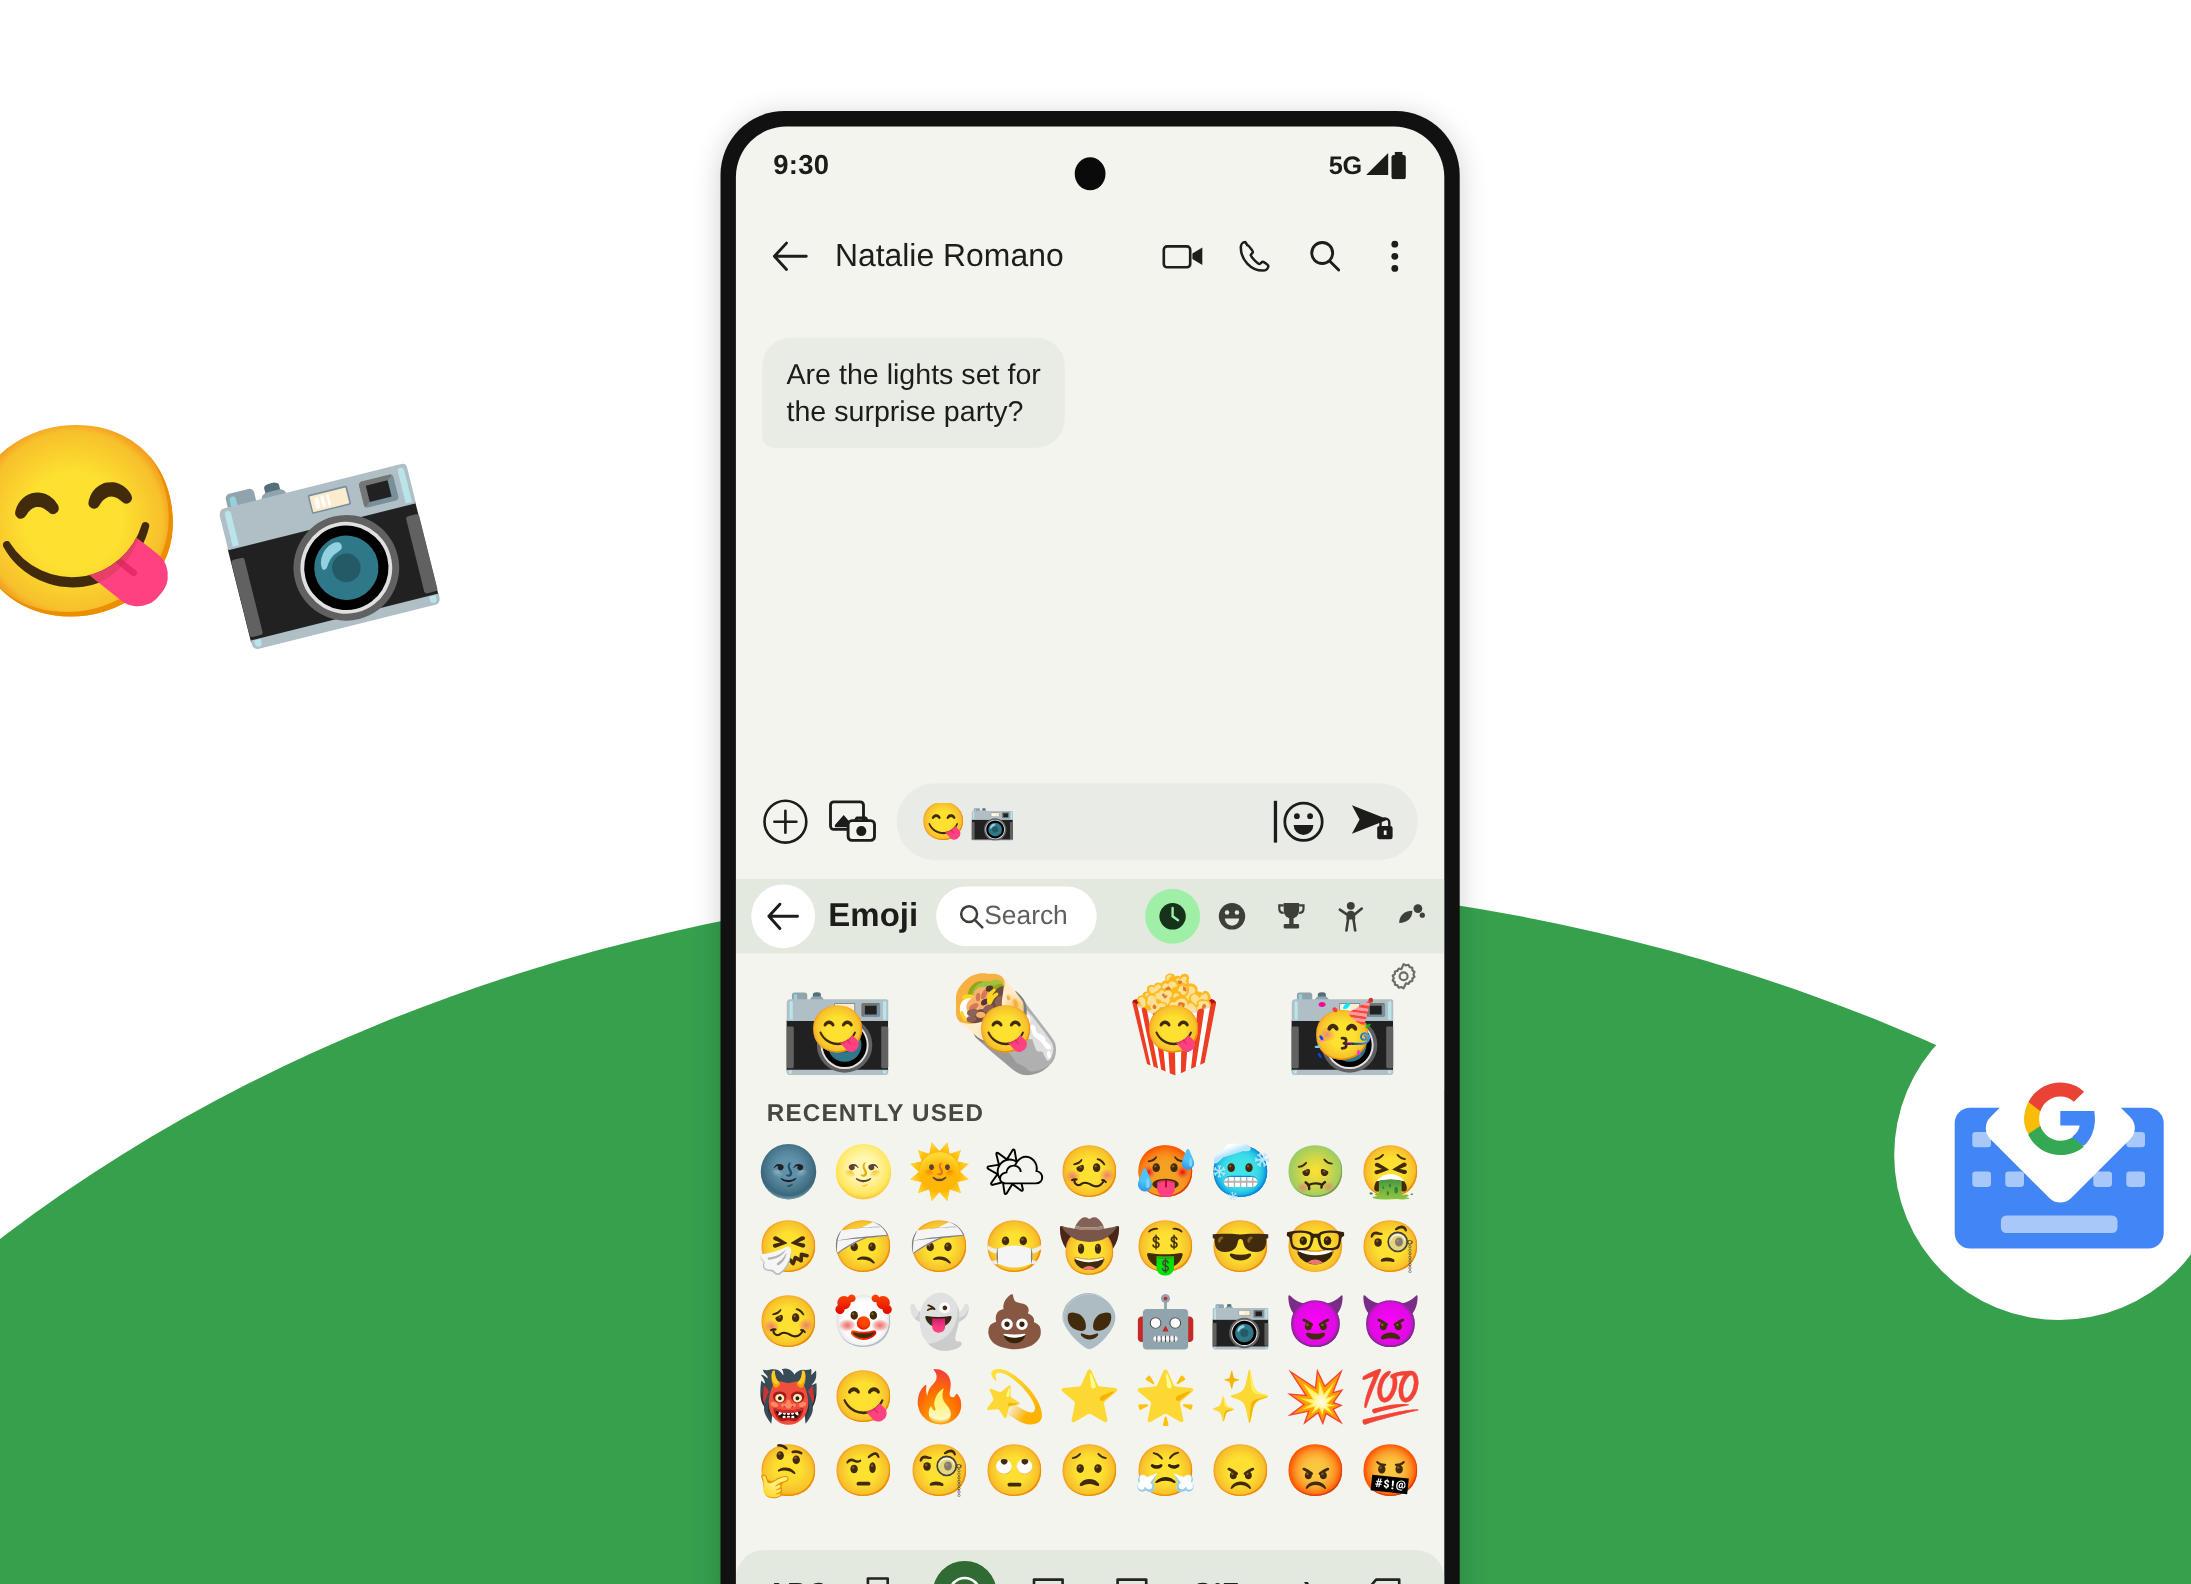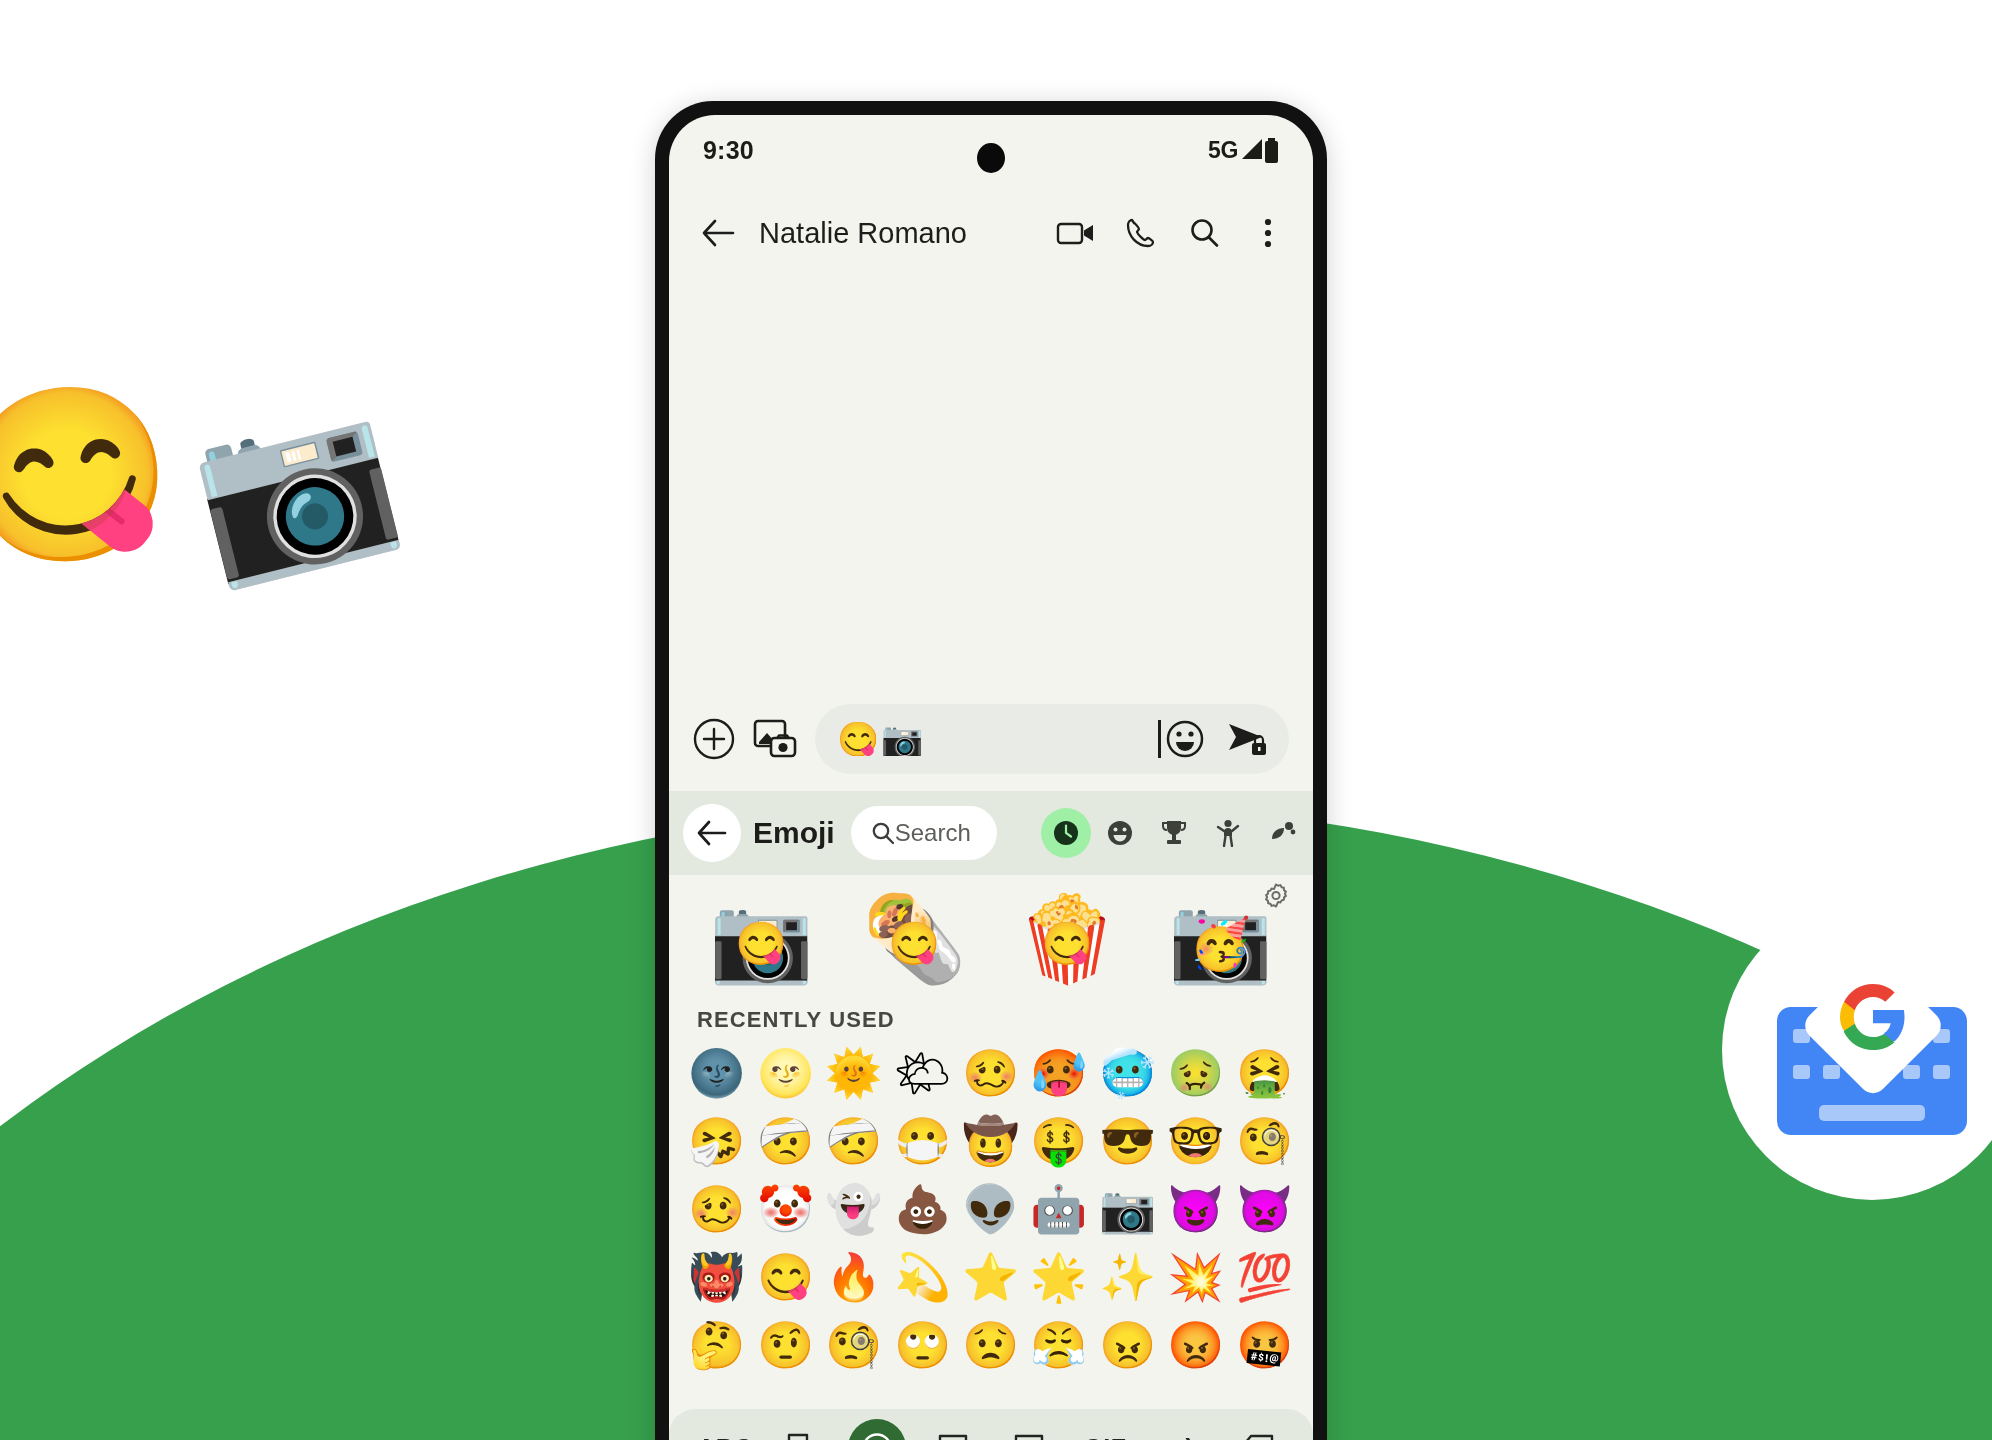--- a/index.html
+++ b/index.html
@@ -277,21 +277,21 @@
   .compose-trailing {
     display: flex;
     align-items: center;
     gap: 20px;
     flex: none;
   }
 
   
   .emoji-header {
     flex: none;
-    height: 84px;
+    height: 68px;
     background: #e4e9e0;
     display: flex;
     align-items: center;
     gap: 12px;
     padding: 0 6px 0 14px;
     box-sizing: border-box;
   }
   .emoji-back {
     width: 58px;
     height: 58px;
@@ -511,20 +511,24 @@
         <div class="hdr-icon">
           <svg width="10" height="32" viewBox="0 0 10 32">
             <circle cx="5" cy="5" r="3.1" fill="#1d1d1b"></circle>
             <circle cx="5" cy="16" r="3.1" fill="#1d1d1b"></circle>
             <circle cx="5" cy="27" r="3.1" fill="#1d1d1b"></circle>
           </svg>
         </div>
       </div>
 
       <div class="thread">
+        <div class="bubble-row in">
+          <div class="bubble in">Are the lights set for
+the surprise party?</div>
+        </div>
       </div>
 
       <div class="compose-row">
         <svg width="42" height="42" viewBox="0 0 42 42">
           <circle cx="21" cy="21" r="19" stroke="#1c1c1a" stroke-width="2.4" fill="none"></circle>
           <path d="M21 11v20M11 21h20" stroke="#1c1c1a" stroke-width="2.4" stroke-linecap="round"></path>
         </svg>
         <svg width="44" height="42" viewBox="0 0 44 42">
           <rect x="2" y="3" width="30" height="25" rx="3" stroke="#1c1c1a" stroke-width="2.6" fill="none"></rect>
           <path d="M6 24l8-9 7 8 4-4 6 7H6z" fill="#1c1c1a"></path>

